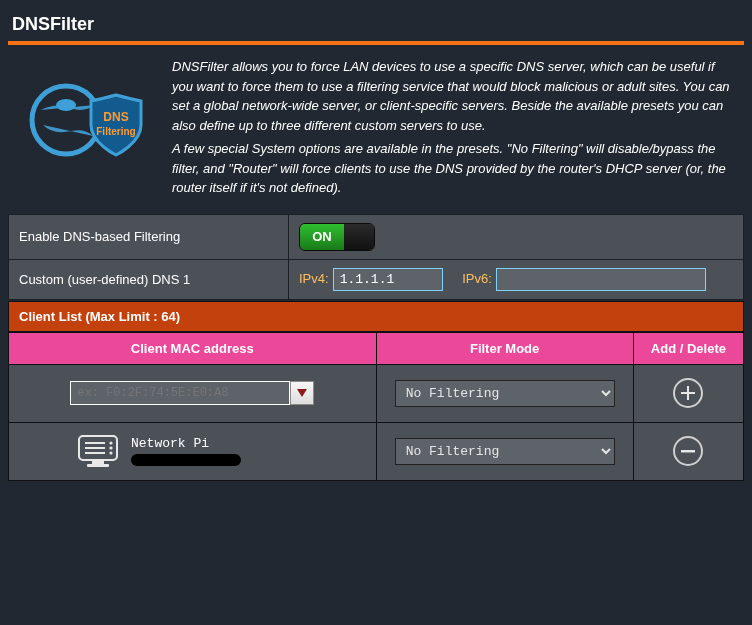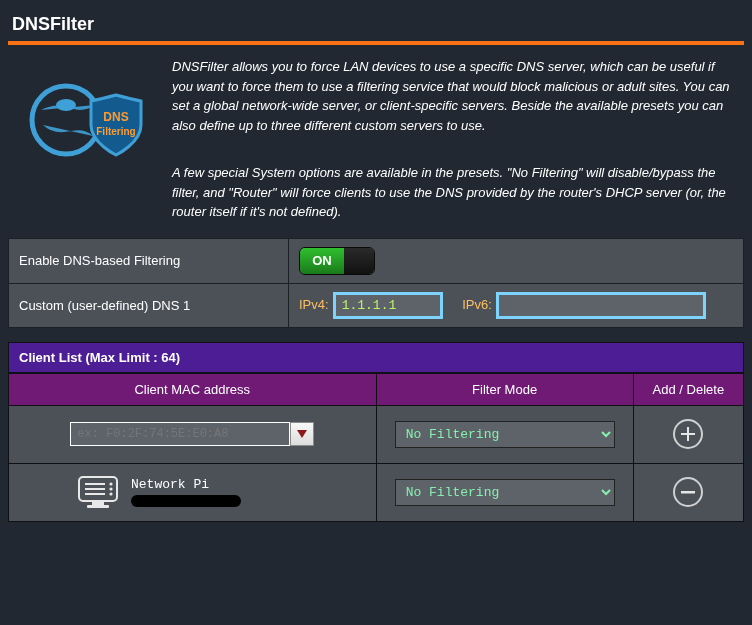--- a/index.html
+++ b/index.html
@@ -29,42 +29,42 @@
     display: flex;
     align-items: center;
     justify-content: center;
     padding-top: 8px;
   }
   .intro-text {
     font-style: italic;
     line-height: 1.5;
     color: #fff;
   }
-  .intro-text p + p { margin-top: 28px; }
+  .intro-text p + p { margin-top: 4px; }
   table.settings {
     width: 100%;
     border-collapse: collapse;
   }
   table.settings td {
     background: #4c5158;
     border: 1px solid #1a1e25;
     padding: 8px 10px;
     vertical-align: middle;
     height: 40px;
   }
   table.settings td.label {
     width: 280px;
     color: #fff;
   }
   .ipv-label { color: #ffbf5e; margin-right: 4px; }
   .ipv-group { display: inline-block; margin-right: 16px; }
   input[type=text].ip {
     background: #5e636a;
-    border: 3px solid #7dd3fc;
-    color: #bef264;
+    border: 1px solid #7dd3fc;
+    color: #ffffff;
     font-family: "Courier New", monospace;
     font-size: 13px;
     padding: 3px 6px;
     width: 110px;
   }
   input[type=text].ip.wide { width: 210px; }
   select.router {
     background: #5e636a;
     color: #fff;
     border: 1px solid #222;
@@ -92,35 +92,35 @@
     align-items: center;
     justify-content: center;
     font-size: 13px;
   }
   .toggle .knob {
     width: 30px;
     background: linear-gradient(#2a2a2a,#111);
   }
   
   .client-header {
-    background: #4c1d95;
+    background: #c2410c;
     border: 1px solid #0e1014;
     padding: 7px 10px;
     font-weight: bold;
-    margin-top: 14px;
+    margin-top: 1px;
   }
   table.clients {
     width: 100%;
     border-collapse: collapse;
   }
   table.clients th {
-    background: #701a75;
+    background: #ec4899;
     border: 1px solid #0e1014;
     padding: 8px;
-    font-weight: normal;
+    font-weight: bold;
     color: #fff;
     text-align: center;
   }
   table.clients td {
     background: #4c5158;
     border: 1px solid #0e1014;
     padding: 10px 8px;
     text-align: center;
     vertical-align: middle;
     height: 58px;
@@ -143,21 +143,21 @@
     background: linear-gradient(#f7f7f7,#ddd);
     border: 1px solid #8a8a8a;
     display: flex;
     align-items: center;
     justify-content: center;
     cursor: pointer;
   }
   .mac-dd svg { display:block; }
   select.filter {
     background: #5e636a;
-    color: #86efac;
+    color: #e5e5e5;
     border: 1px solid #222;
     font-family: "Courier New", monospace;
     font-size: 13px;
     padding: 4px 6px;
     width: 220px;
   }
   .circ-btn {
     width: 30px;
     height: 30px;
     border-radius: 50%;

